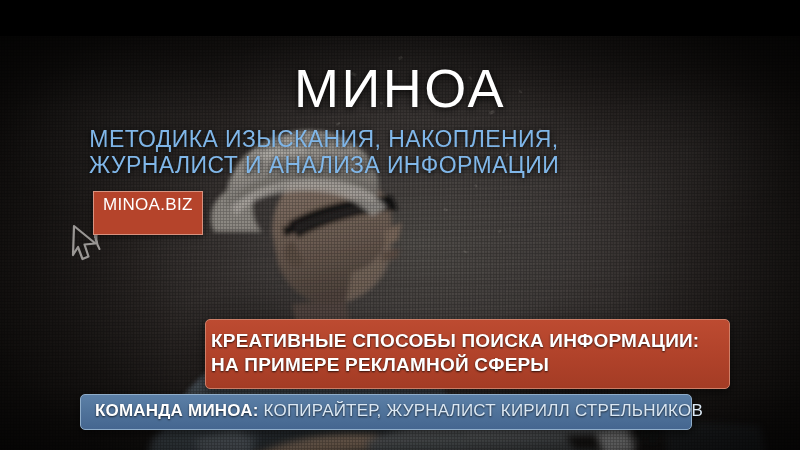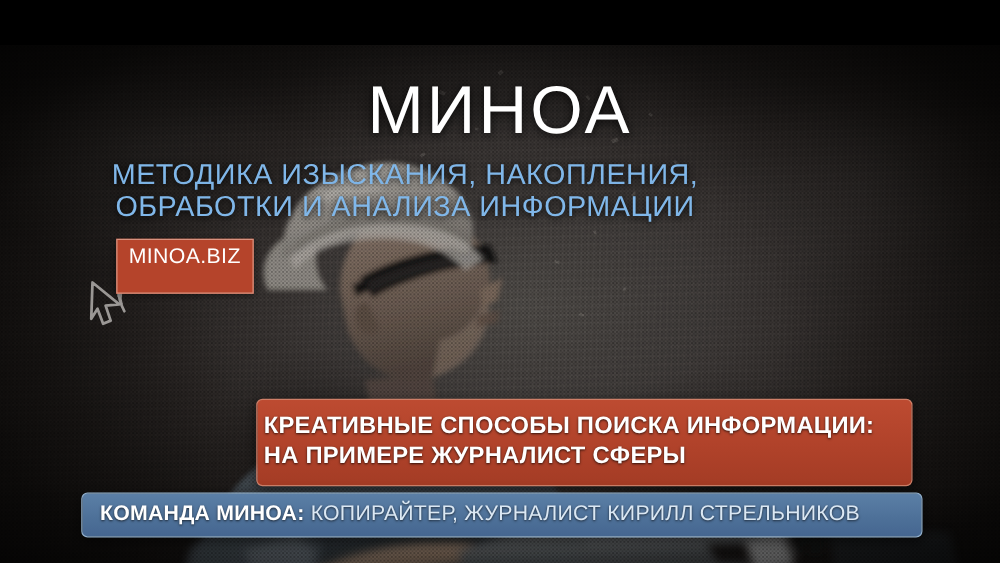--- a/index.html
+++ b/index.html
@@ -145,23 +145,23 @@
     line-height: 24px;
     font-weight: bold;
     letter-spacing: .2px;
     text-shadow: 0 1px 2px rgba(0,0,0,.75);
     white-space: nowrap;
   }
   .banner-orange .ln { display: block; }
 
   .banner-blue {
     position: absolute;
-    left: 65px;
+    left: 80px;
     top: 358px;
-    width: 673px;
+    width: 612px;
     padding: 5px 0 7px 14px;
     box-sizing: border-box;
     background: linear-gradient(to bottom, #5b7fa6 0%, #4e7199 55%, #456690 100%);
     border: 1px solid #8fadca;
     border-radius: 5px;
     box-shadow: 0 3px 10px rgba(0,0,0,.55);
     font-size: 17px;
     line-height: 22px;
     letter-spacing: .2px;
     white-space: nowrap;
@@ -316,37 +316,37 @@
     </g>
   </svg>
 
   <div class="halftone"></div>
   <div class="vignette"></div>
 
   <div class="title">МИНОА</div>
 
   <div class="subtitle">
     <span class="ln">МЕТОДИКА ИЗЫСКАНИЯ, НАКОПЛЕНИЯ,</span>
-    <span class="ln">ОБРАБОТКИ И АНАЛИЗА ИНФОРМАЦИИ</span>
+    <span class="ln">ЖУРНАЛИСТ И АНАЛИЗА ИНФОРМАЦИИ</span>
   </div>
 
   <svg class="cursor-icon" viewBox="0 0 54 50">
     <g fill="none" stroke="#e8e6e3" stroke-width="2.1" stroke-linecap="round">
       <path d="M31 21 A9 9 0 0 1 38.5 10.5"></path>
       <path d="M33 27 A15 15 0 0 1 43 5.5"></path>
       <path d="M35.5 33 A21 21 0 0 1 47.5 2"></path>
     </g>
     <path d="M9 39 L10 10 L31.5 27.5 L20.5 28.5 L24.5 40.5 L18.5 43 L14 31 Z" fill="none" stroke="#e8e6e3" stroke-width="2.2" stroke-linejoin="round"></path>
   </svg>
 
   <div class="url-badge">MINOA.BIZ</div>
 
   <div class="banner-orange">
     <span class="ln">КРЕАТИВНЫЕ СПОСОБЫ ПОИСКА ИНФОРМАЦИИ:</span>
-    <span class="ln">НА ПРИМЕРЕ ЖУРНАЛИСТ СФЕРЫ</span>
+    <span class="ln">НА ПРИМЕРЕ РЕКЛАМНОЙ СФЕРЫ</span>
   </div>
 
   <div class="banner-blue">
     <span class="lead">КОМАНДА МИНОА:</span>
     <span class="rest">КОПИРАЙТЕР, ЖУРНАЛИСТ КИРИЛЛ СТРЕЛЬНИКОВ</span>
   </div>
 
 </div>
 
 </body></html>

